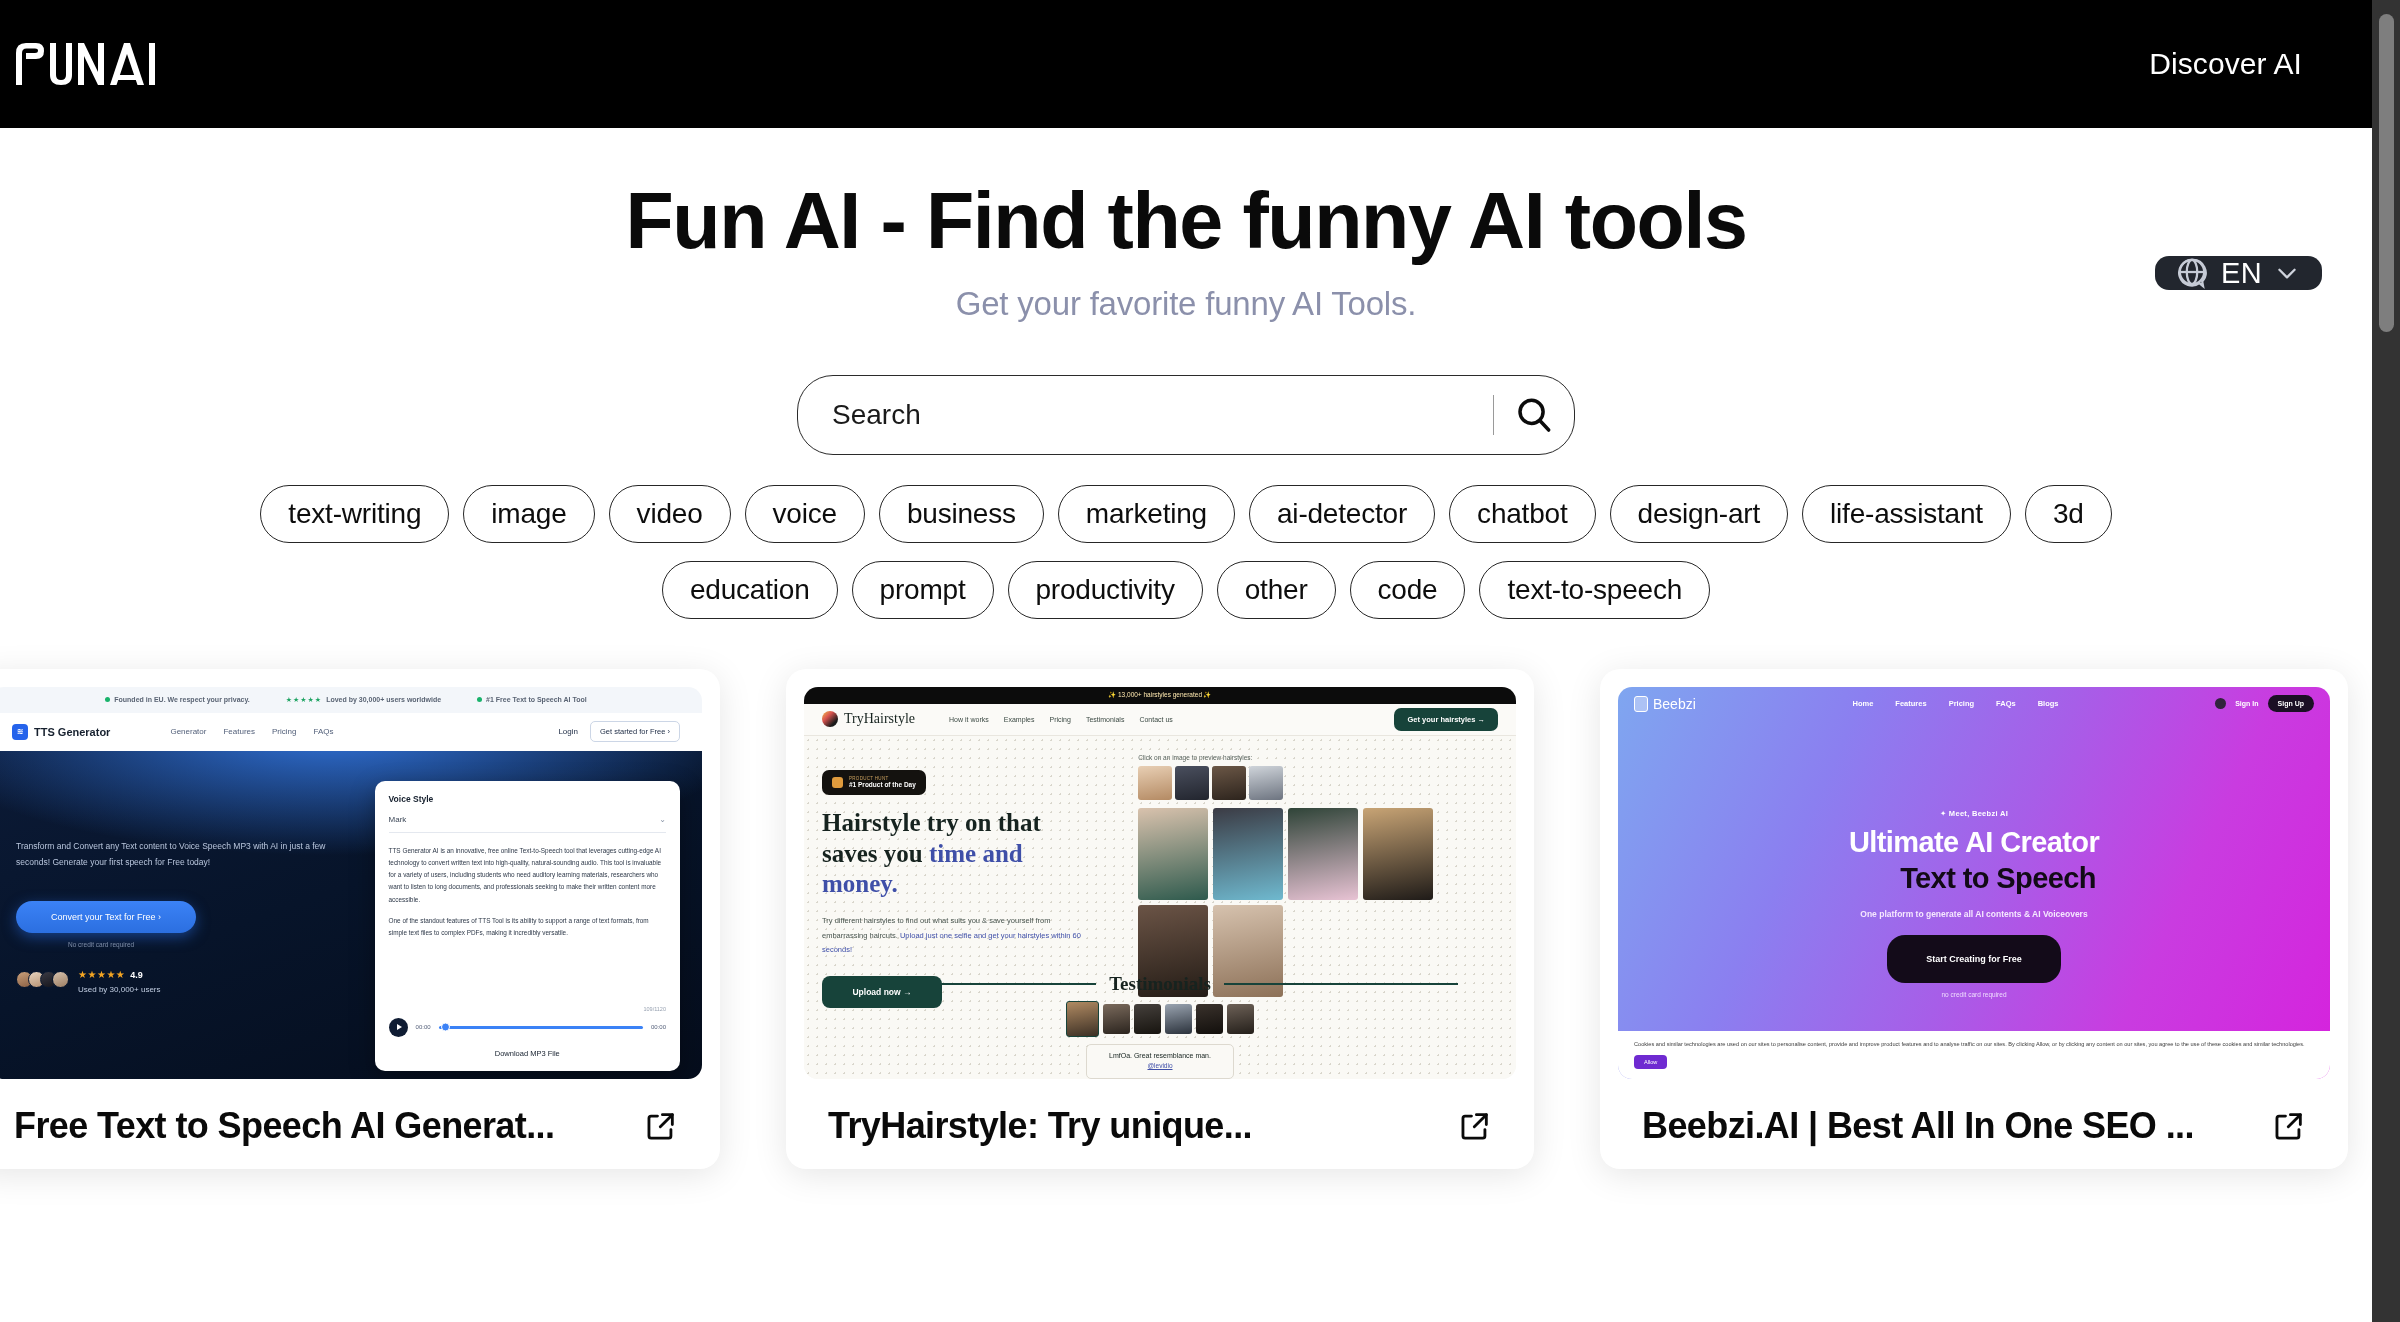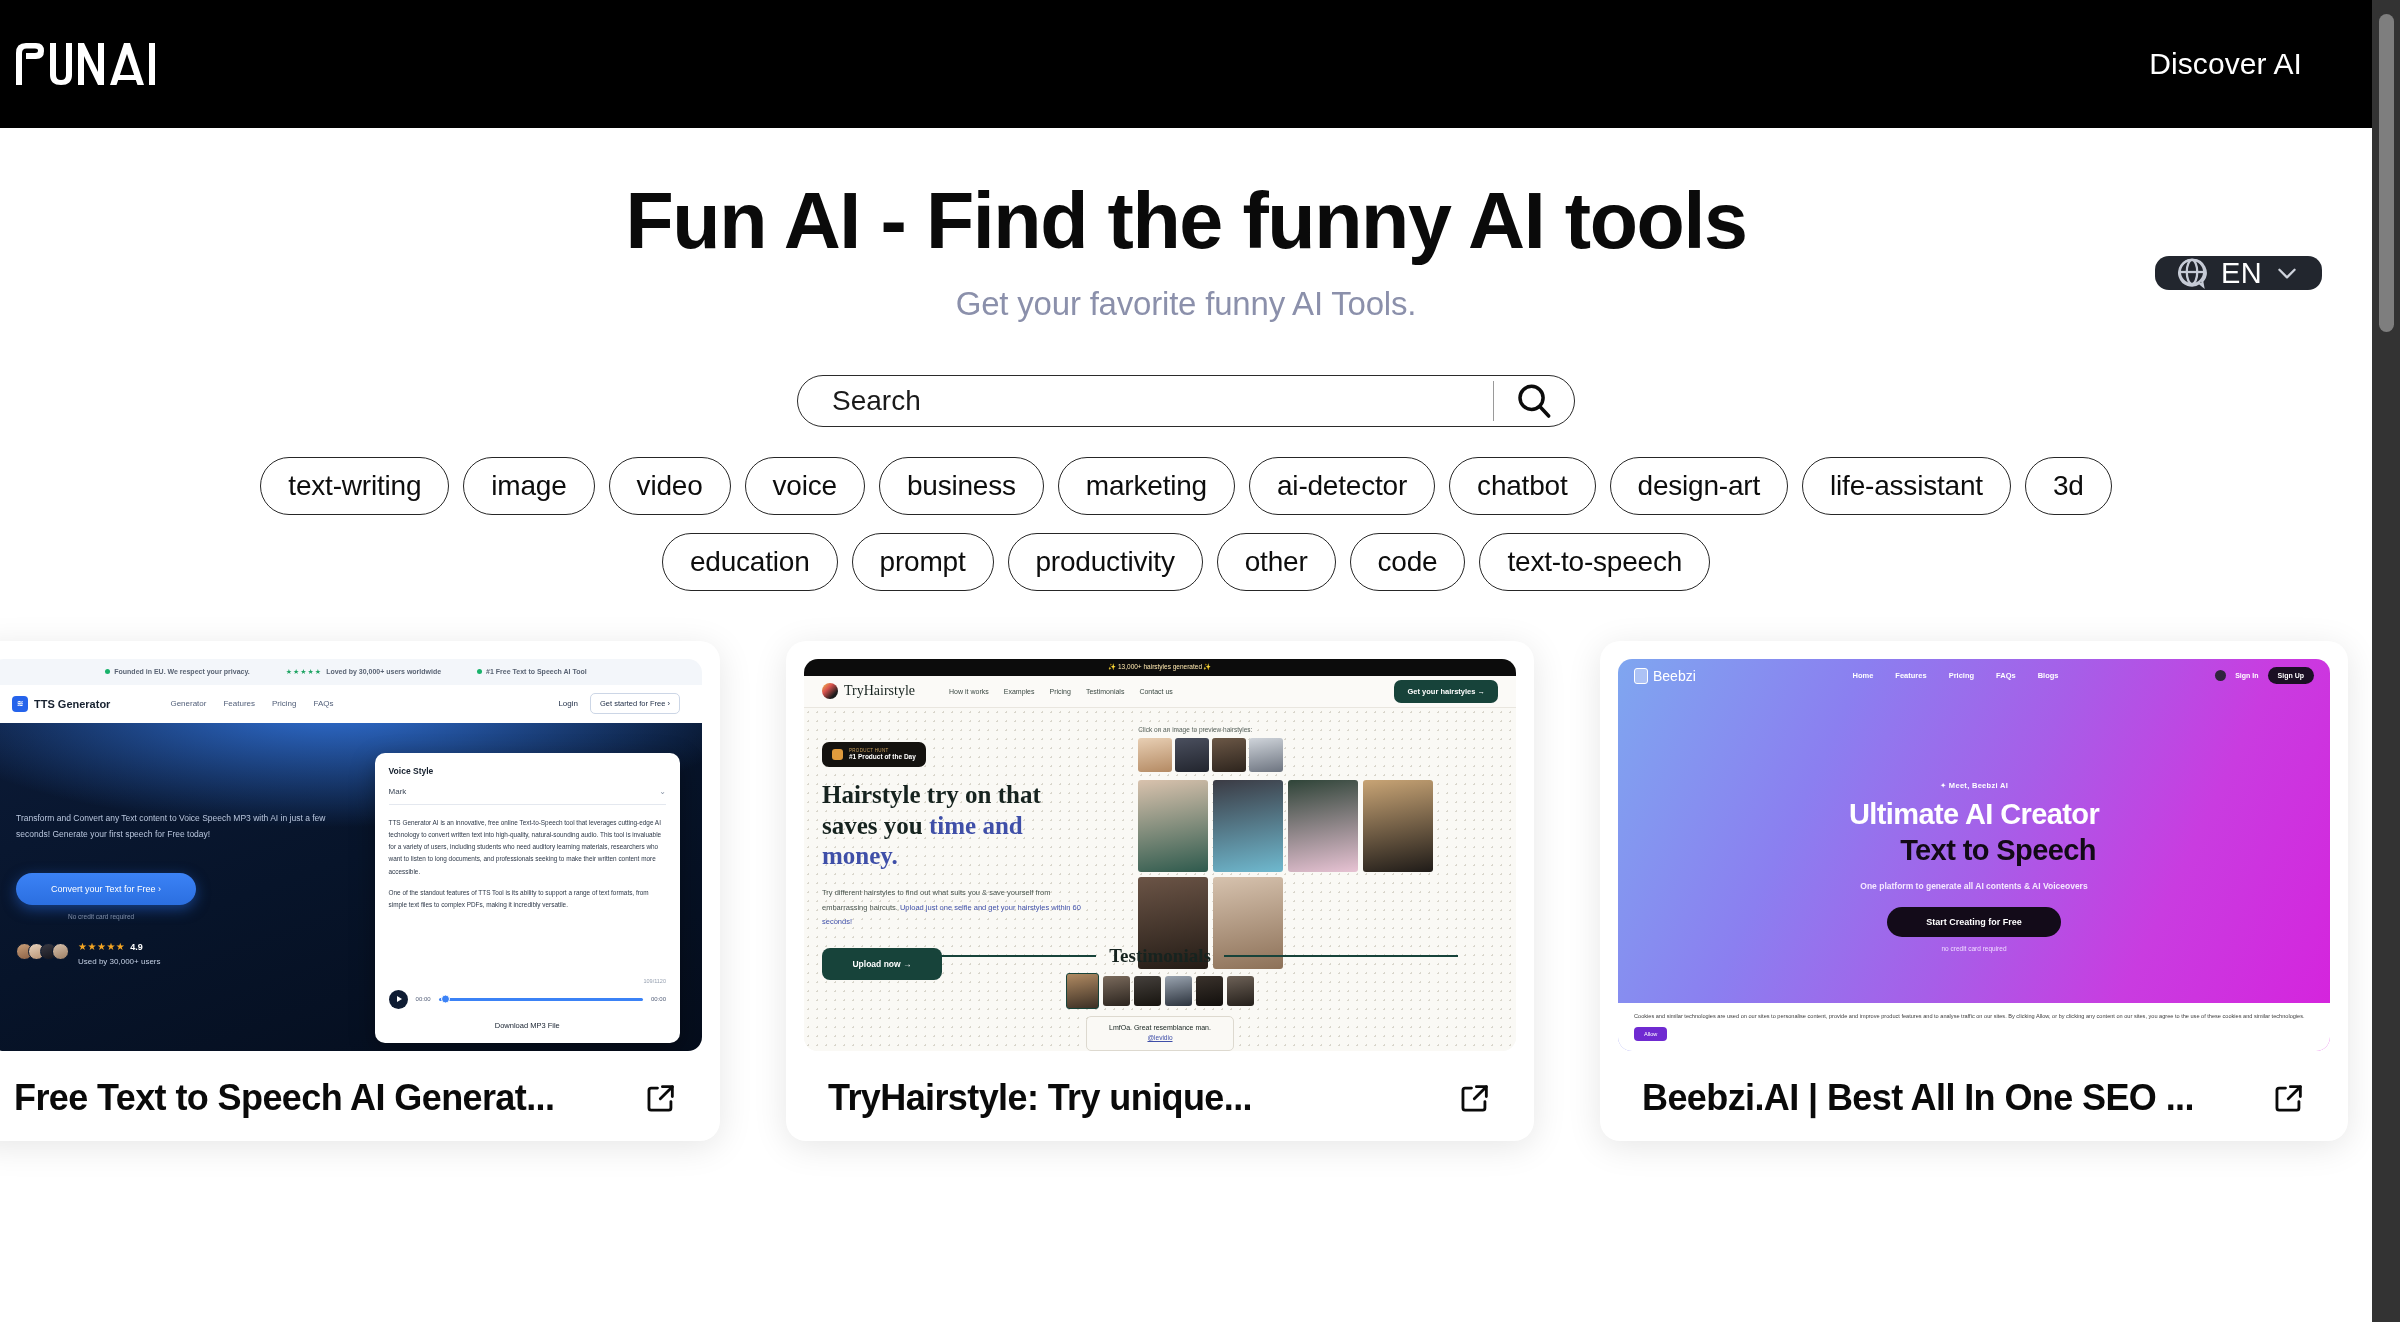--- a/index.html
+++ b/index.html
@@ -58,21 +58,21 @@
     font-size:79px;line-height:1.05;font-weight:700;color:#0a0a0a;
     letter-spacing:-1.4px;
   }
   .hero-sub{
     margin-top:22px;font-size:33px;color:#8b90ab;font-weight:400;
     letter-spacing:-.2px;
   }
 
   
   .search-wrap{
-    margin:52px auto 0;width:778px;height:52px;
+    margin:52px auto 0;width:778px;height:80px;
     border:1.6px solid #2b2b2b;border-radius:36px;
     display:flex;align-items:center;background:#fff;
     padding-left:34px;
   }
   .search-input{
     flex:1;border:none;outline:none;background:transparent;
     font-family:inherit;font-size:28px;color:#111;
     height:100%;
   }
   .search-input::placeholder{color:#1a1a1a;opacity:1;}
@@ -291,21 +291,21 @@
   .t3-av{width:11px;height:11px;border-radius:50%;background:#31243d;}
   .t3-sin{font-size:7px;color:#fff;font-weight:700;}
   .t3-sup{background:#1b0f24;color:#fff;font-size:7px;font-weight:700;
     border-radius:9px;padding:5px 10px;}
   .t3-hero{text-align:center;padding-top:88px;}
   .t3-kicker{font-size:7.5px;color:#fff;font-weight:700;letter-spacing:.3px;}
   .t3-h1{font-size:29px;color:#ffffff;font-weight:700;letter-spacing:-.6px;margin-top:8px;}
   .t3-h2{font-size:29px;color:#120a16;font-weight:700;letter-spacing:-.6px;margin-top:3px;padding-left:48px;}
   .t3-sub{font-size:8.5px;color:#f6e8ff;margin-top:14px;font-weight:600;}
   .t3-btn{
-    margin:16px auto 0;width:174px;height:30px;border-radius:18px;background:#130b19;
+    margin:16px auto 0;width:174px;height:48px;border-radius:18px;background:#130b19;
     color:#fff;font-size:9px;font-weight:700;display:flex;align-items:center;justify-content:center;
   }
   .t3-note{font-size:6.5px;color:#f0dcff;margin-top:8px;}
   .t3-cookie{
     position:absolute;left:0;right:0;bottom:0;background:#ffffff;
     padding:9px 16px 10px;
   }
   .t3-cookie p{font-size:5.6px;line-height:1.65;color:#3d3d3d;}
   .t3-cookie .ok{
     margin-top:6px;background:#6f2ad1;color:#fff;border-radius:4px;

